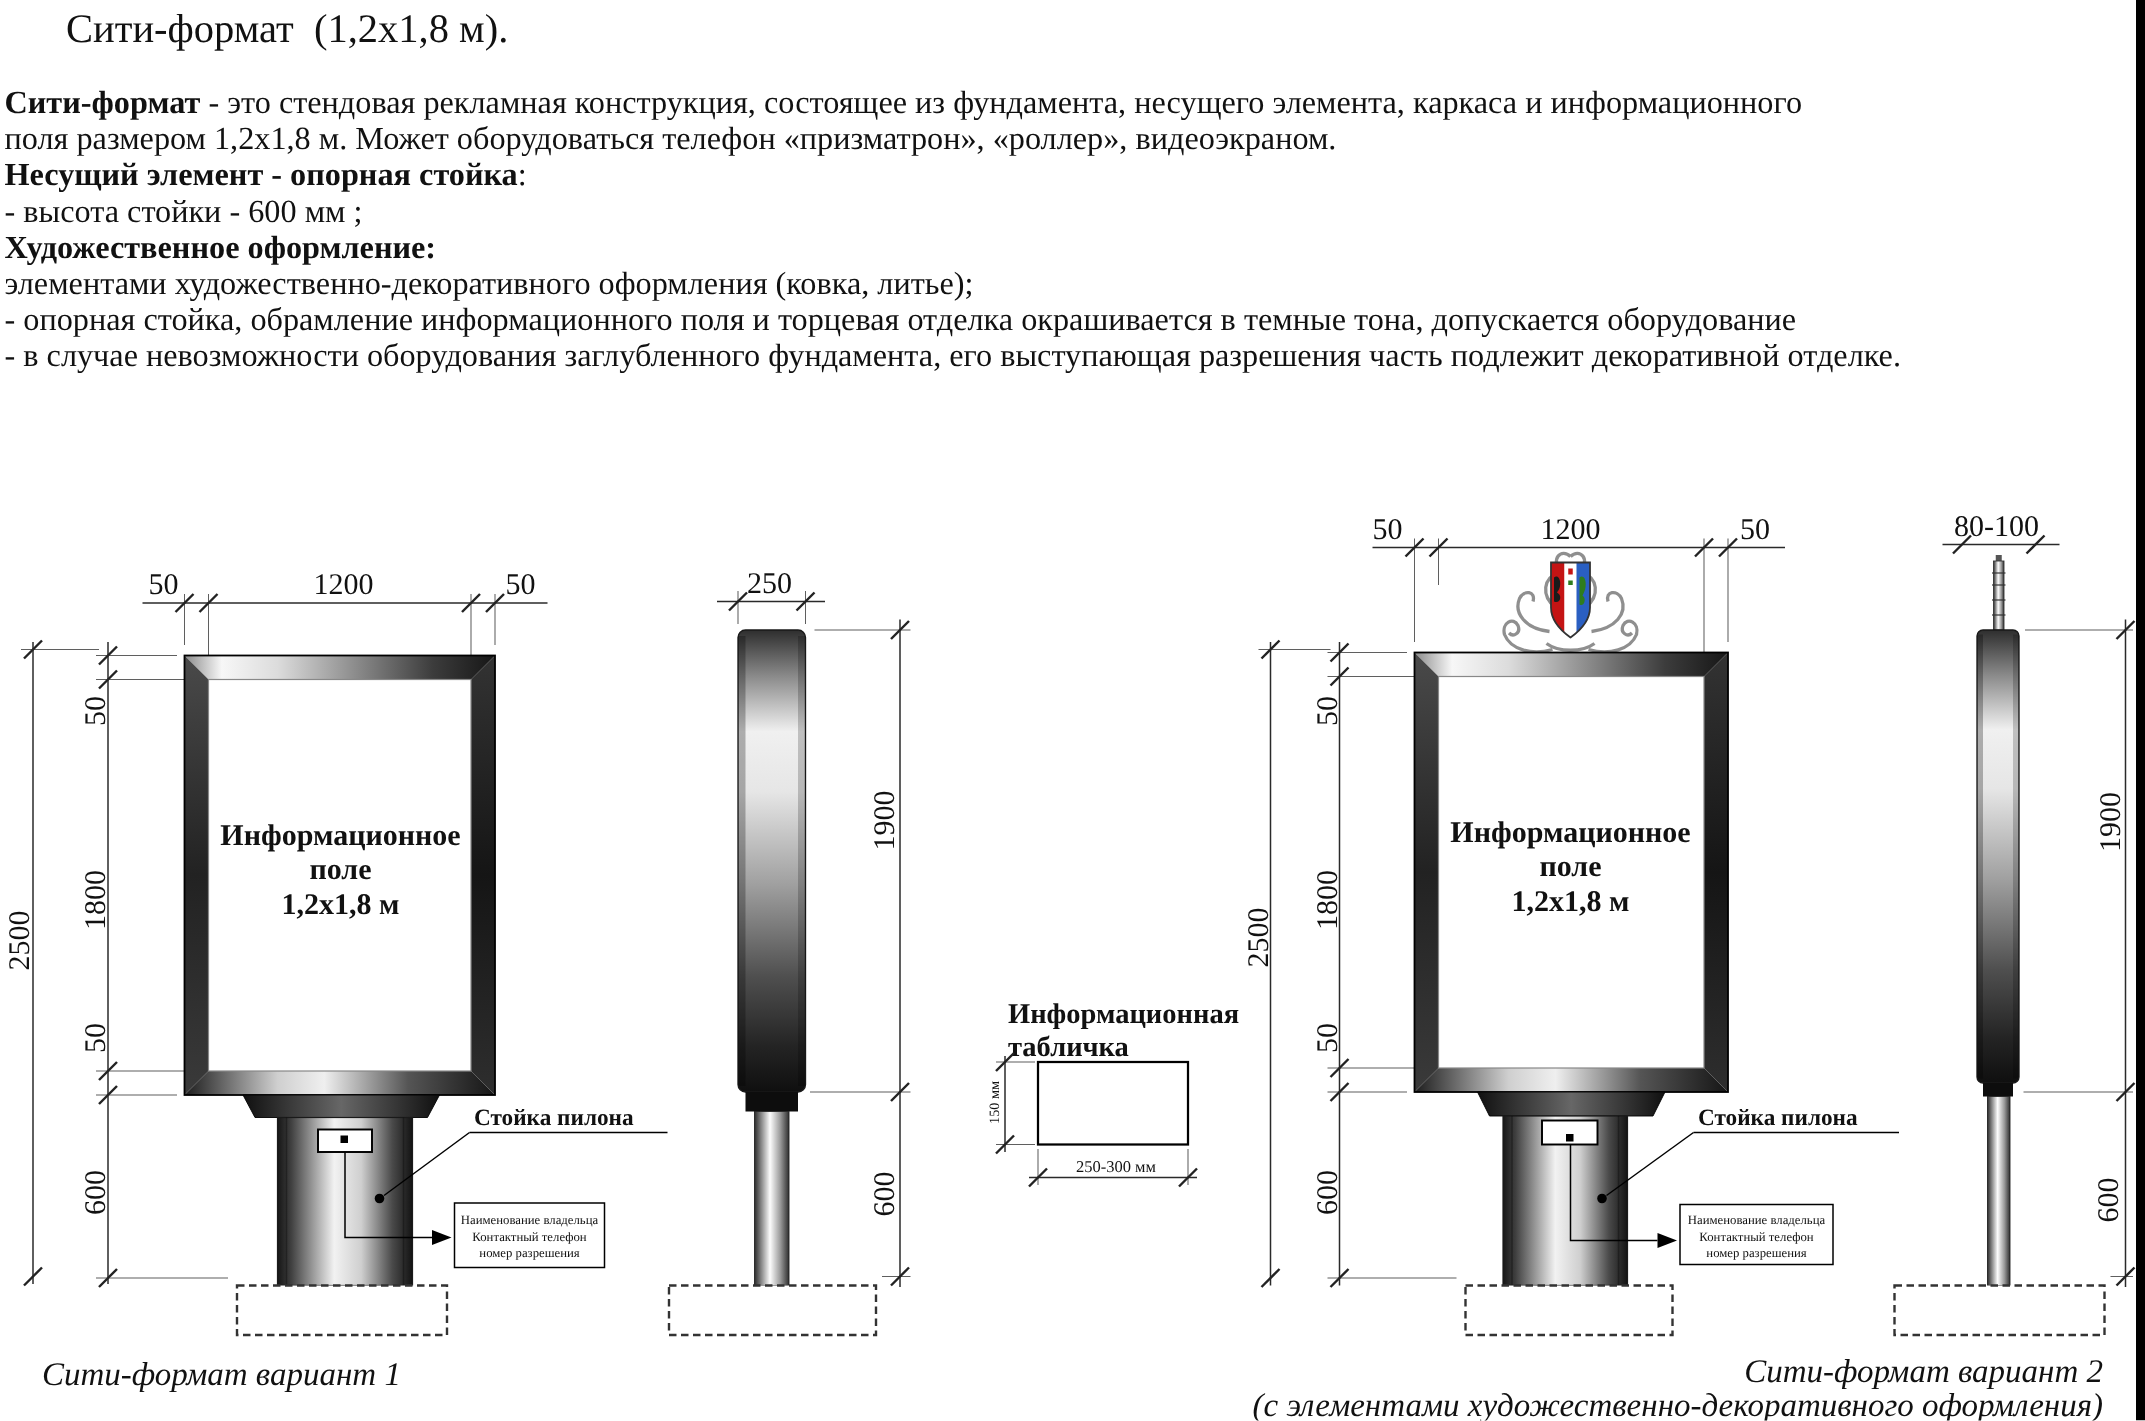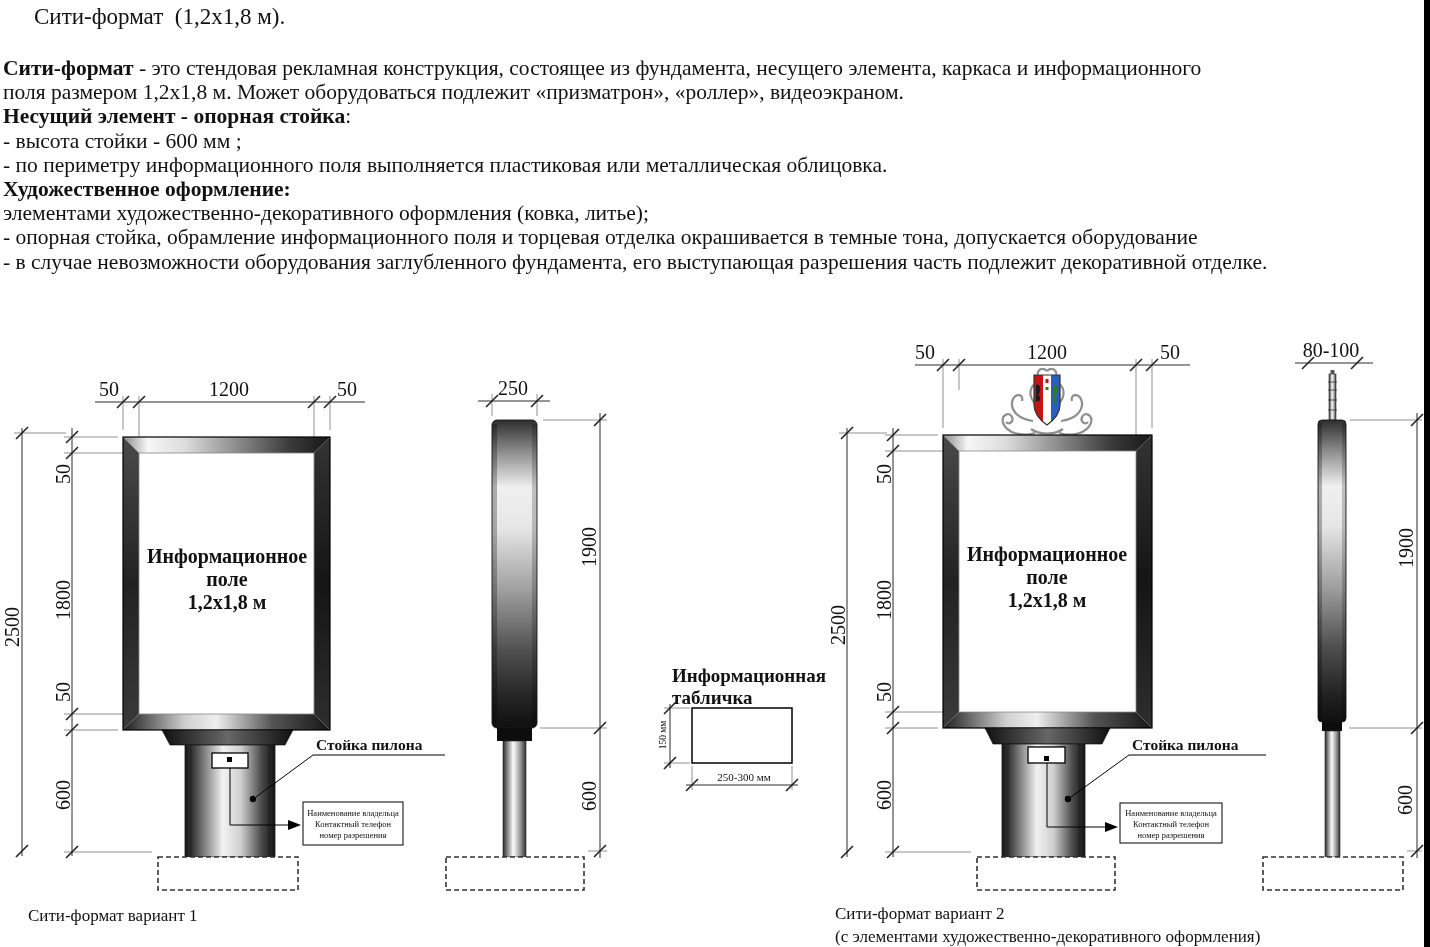--- a/index.html
+++ b/index.html
@@ -1,28 +1,28 @@
 <!DOCTYPE html>
 <html><head>
 <meta charset="utf-8">
 <style>
   html,body{margin:0;padding:0;}
   body{
     width:1430px;height:947px;position:relative;background:#ffffff;
     font-family:"Liberation Serif","DejaVu Serif",serif;color:#111;overflow:hidden;
   }
   .doc-title{
-    position:absolute;left:34px;top:4px;font-size:23px;white-space:pre;
+    position:absolute;left:44px;top:4px;font-size:27px;white-space:pre;
   }
   .doc-text{
     position:absolute;left:3px;top:56px;width:1400px;font-size:21.5px;line-height:24.2px;
   }
   .doc-text .b{font-weight:bold;}
   .caption{
-    position:absolute;font-size:17px;line-height:23px;
+    position:absolute;font-size:22px;line-height:23px;font-style:italic;
   }
   svg text{font-family:"Liberation Serif","DejaVu Serif",serif;fill:#111;}
   .dim{stroke:#2a2a2a;stroke-width:1;fill:none;}
   .ext{stroke:#2a2a2a;stroke-width:0.7;opacity:.75;fill:none;}
   .tickline{stroke:#222;stroke-width:1.6;}
   .dimtxt{font-size:20px;}
   .paneltxt{font-size:20px;font-weight:bold;}
   .pylontxt{font-size:15.5px;font-weight:bold;}
   .platetxt{font-size:8.5px;}
   .detailhead{font-size:19px;font-weight:bold;}
@@ -32,24 +32,23 @@
   .leader{stroke:#000;stroke-width:1;fill:none;}
   .edge-strip{position:absolute;right:0;top:0;width:6px;height:947px;background:#000;}
 </style>
 </head>
 <body>
 
 <div class="doc-title">Сити-формат  (1,2х1,8 м).</div>
 
 <div class="doc-text">
   <div><span class="b">Сити-формат</span><span> - это стендовая рекламная конструкция, состоящее из фундамента, несущего элемента, каркаса и информационного</span></div>
-  <div><span>поля размером 1,2х1,8 м. Может оборудоваться подлежит «призматрон», «роллер», видеоэкраном.</span></div>
+  <div><span>поля размером 1,2х1,8 м. Может оборудоваться телефон «призматрон», «роллер», видеоэкраном.</span></div>
   <div><span class="b">Несущий элемент - опорная стойка</span><span>:</span></div>
   <div><span>- высота стойки - 600 мм ;</span></div>
-  <div><span>- по периметру информационного поля выполняется пластиковая или металлическая облицовка.</span></div>
   <div><span class="b">Художественное оформление:</span></div>
   <div><span>элементами художественно-декоративного оформления (ковка, литье);</span></div>
   <div><span>- опорная стойка, обрамление информационного поля и торцевая отделка окрашивается в темные тона, допускается оборудование</span></div>
   <div><span>- в случае невозможности оборудования заглубленного фундамента, его выступающая разрешения часть подлежит декоративной отделке.</span></div>
 </div>
 
 <svg width="1430" height="947" viewBox="0 0 1430 947" style="position:absolute;left:0;top:0;">
   <defs>
     <path id="tickm" d="M-6 6 L6 -6" class="tickline"></path>
     <linearGradient id="gFrameTop" x1="0" y1="0" x2="1" y2="0">
@@ -379,18 +378,18 @@
       <use href="#tickm" x="1417" y="420"></use>
         <use href="#tickm" x="1417" y="728"></use>
         <use href="#tickm" x="1417" y="851"></use>
       <text class="dimtxt" x="1413" y="548" text-anchor="middle" transform="rotate(-90 1413 548)">1900</text>
       <text class="dimtxt" x="1412" y="800" text-anchor="middle" transform="rotate(-90 1412 800)">600</text>
     </g>
   </g>
 </svg>
 
 <div class="caption" style="left:28px;top:904px;">Сити-формат вариант 1</div>
-<div class="caption" style="left:835px;top:902px;">
+<div class="caption" style="left:835px;top:902px;text-align:right;">
   <div>Сити-формат вариант 2</div>
   <div>(с элементами художественно-декоративного оформления)</div>
 </div>
 
 <div class="edge-strip"></div>
 
 </body></html>

